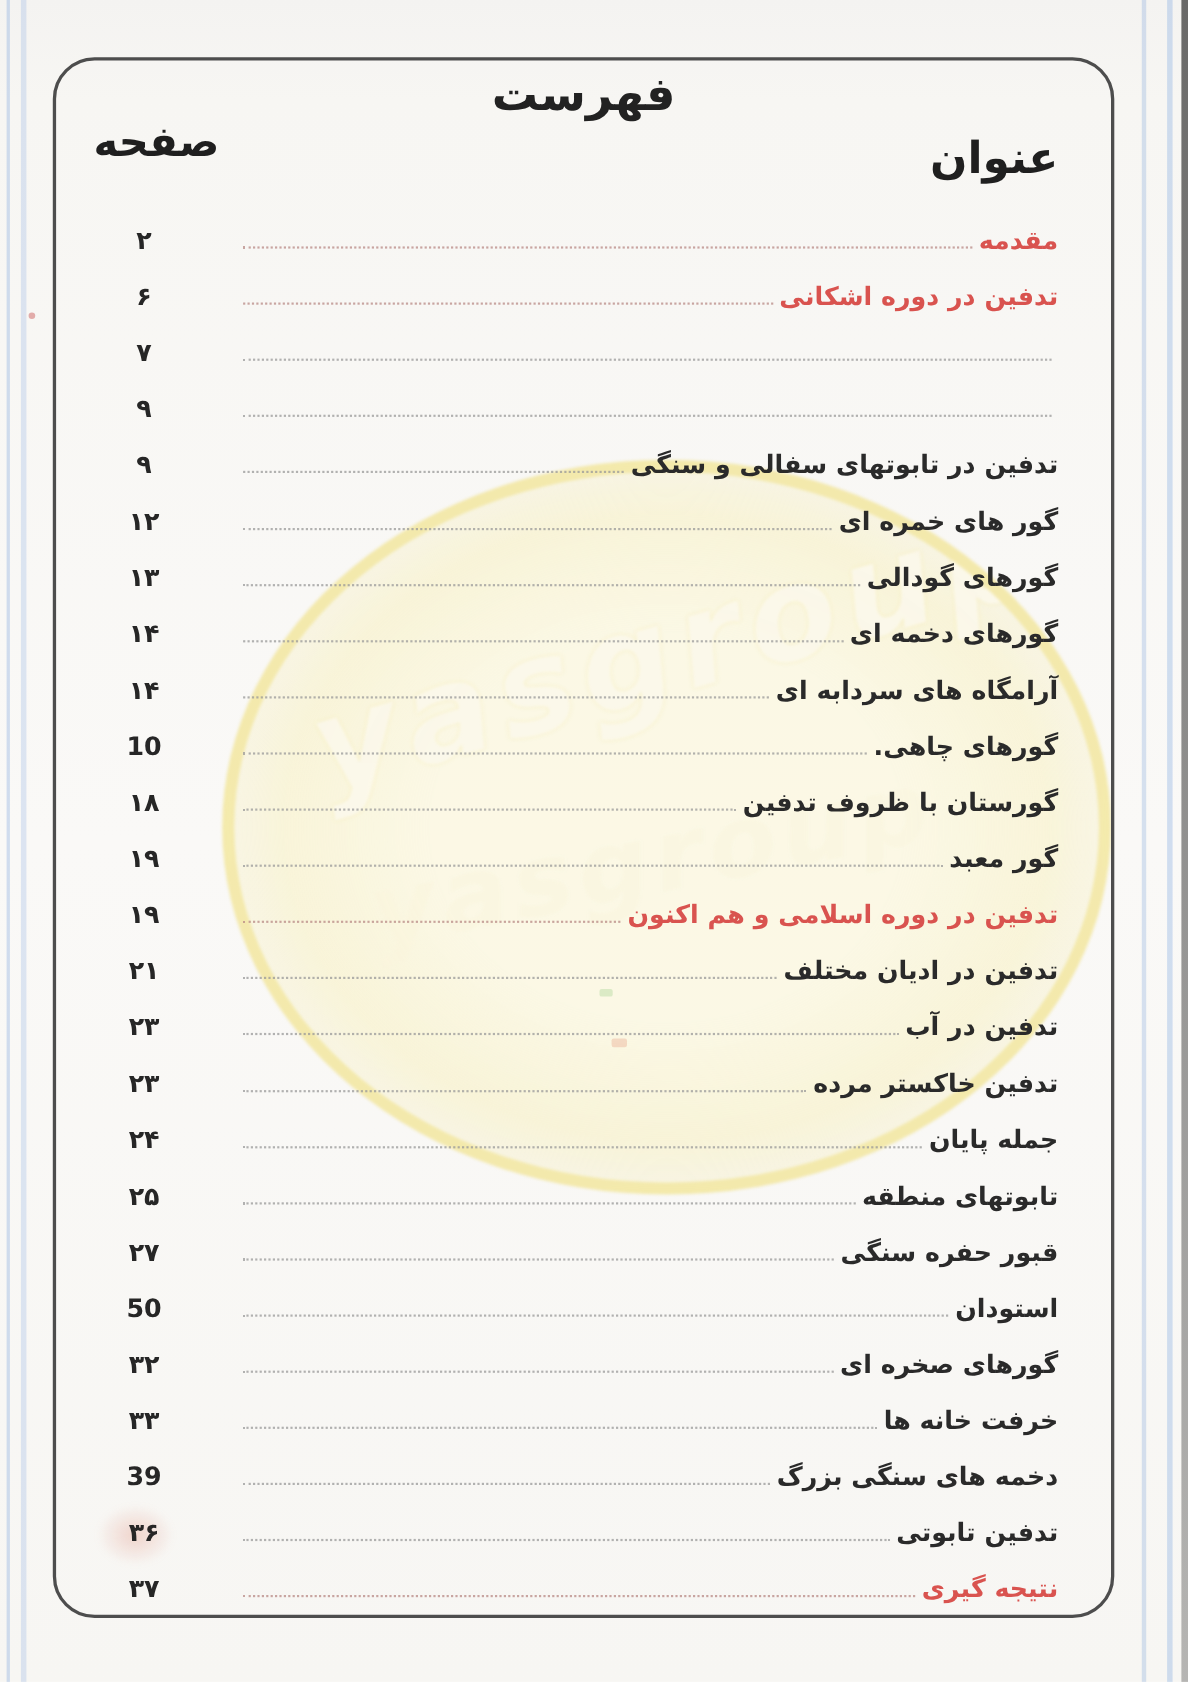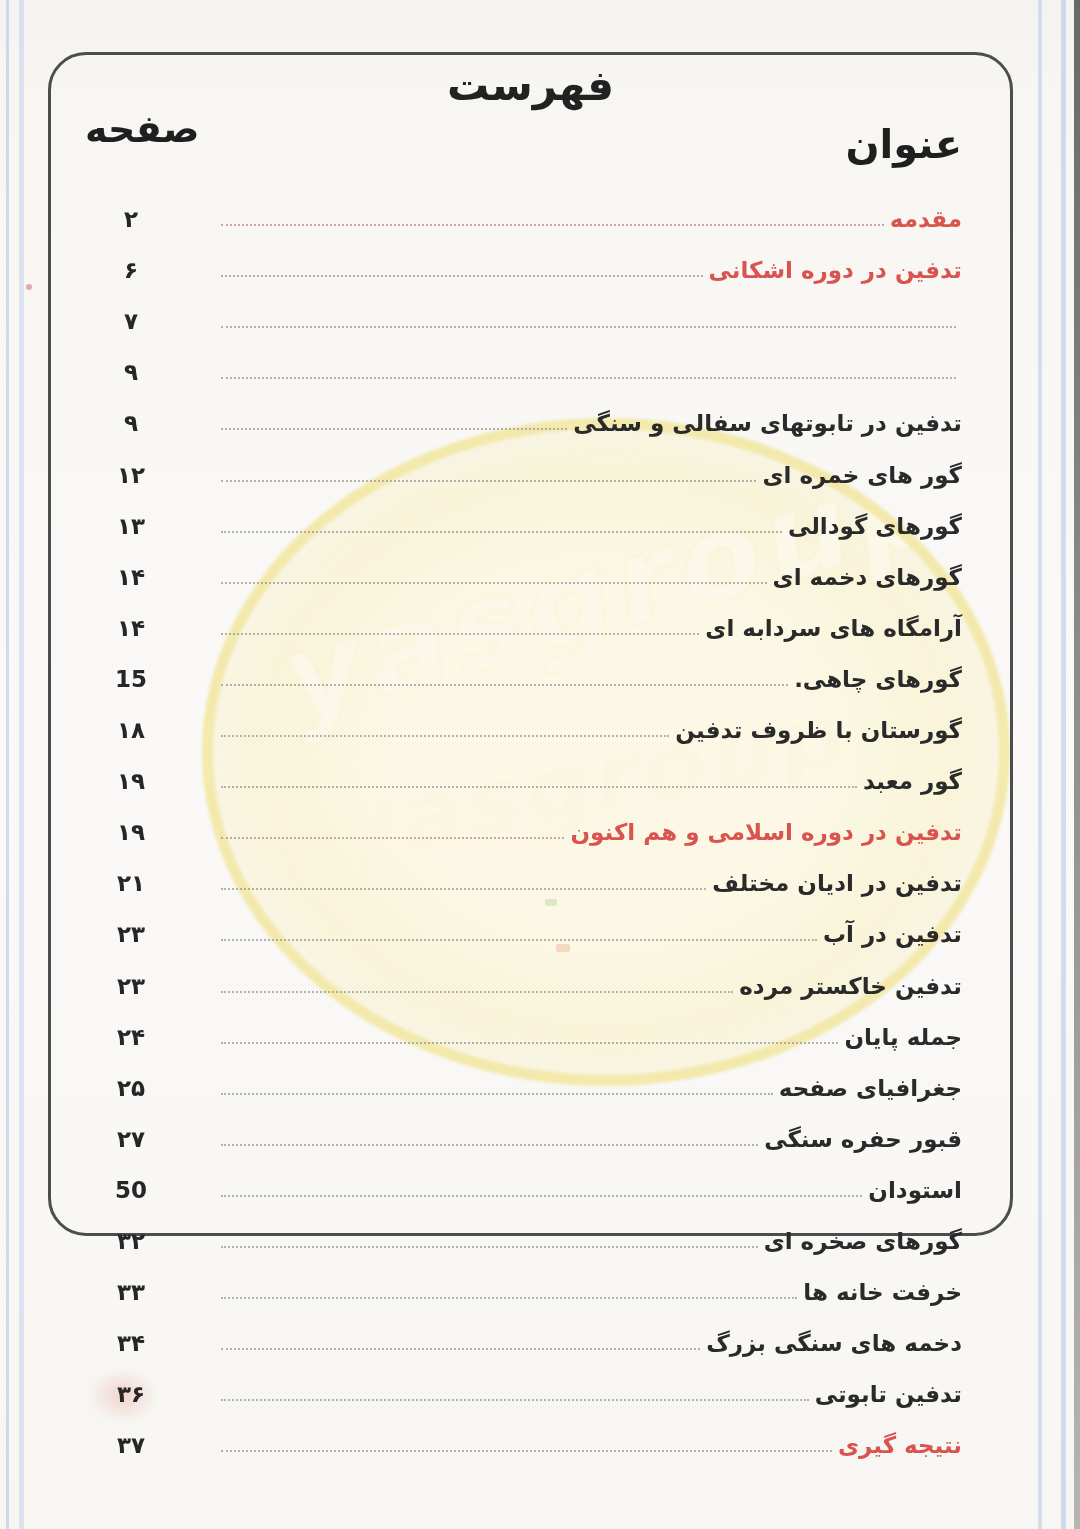--- a/index.html
+++ b/index.html
@@ -48,21 +48,21 @@
     text-shadow:0 0 3px rgba(240,225,140,.6);
   }
   .wm-text2{
     position:absolute;left:120px;top:300px;
     font-size:90px;font-weight:bold;font-style:italic;letter-spacing:6px;
     color:#f9f4dd;transform:rotate(-11deg);opacity:.55;white-space:nowrap;
   }
 
   
   .card{
-    position:absolute;left:48px;top:52px;width:965px;height:1184px;
+    position:absolute;left:48px;top:52px;width:965px;height:1419px;
     border:3px solid var(--card-border);border-radius:38px;
     z-index:1;
   }
   .doc-title{
     position:absolute;left:0;right:0;top:6px;text-align:center;
     font-size:42px;font-weight:bold;color:#222;
   }
   .col-page{
     position:absolute;left:34px;top:52px;
     font-size:38px;font-weight:bold;color:#1f1f1f;
@@ -167,21 +167,21 @@
 
   <div class="row">
     <span class="t">آرامگاه های سردابه ای</span>
     <span class="dots"></span>
     <span class="num">۱۴</span>
   </div>
 
   <div class="row">
     <span class="t">گورهای چاهی.</span>
     <span class="dots"></span>
-    <span class="num">15</span>
+    <span class="num">10</span>
   </div>
 
   <div class="row">
     <span class="t">گورستان با ظروف تدفین</span>
     <span class="dots"></span>
     <span class="num">۱۸</span>
   </div>
 
   <div class="row">
     <span class="t">گور معبد</span>
@@ -213,21 +213,21 @@
     <span class="num">۲۳</span>
   </div>
 
   <div class="row">
     <span class="t">جمله پایان</span>
     <span class="dots"></span>
     <span class="num">۲۴</span>
   </div>
 
   <div class="row">
-    <span class="t">جغرافیای صفحه</span>
+    <span class="t">تابوتهای منطقه</span>
     <span class="dots"></span>
     <span class="num">۲۵</span>
   </div>
 
   <div class="row">
     <span class="t">قبور حفره سنگی</span>
     <span class="dots"></span>
     <span class="num">۲۷</span>
   </div>
 
@@ -245,21 +245,21 @@
 
   <div class="row">
     <span class="t">خرفت خانه ها</span>
     <span class="dots"></span>
     <span class="num">۳۳</span>
   </div>
 
   <div class="row">
     <span class="t">دخمه های سنگی بزرگ</span>
     <span class="dots"></span>
-    <span class="num">۳۴</span>
+    <span class="num">39</span>
   </div>
 
   <div class="row">
     <span class="t">تدفین تابوتی</span>
     <span class="dots"></span>
     <span class="num">۳۶</span>
   </div>
 
   <div class="row em">
     <span class="t">نتیجه گیری</span>

